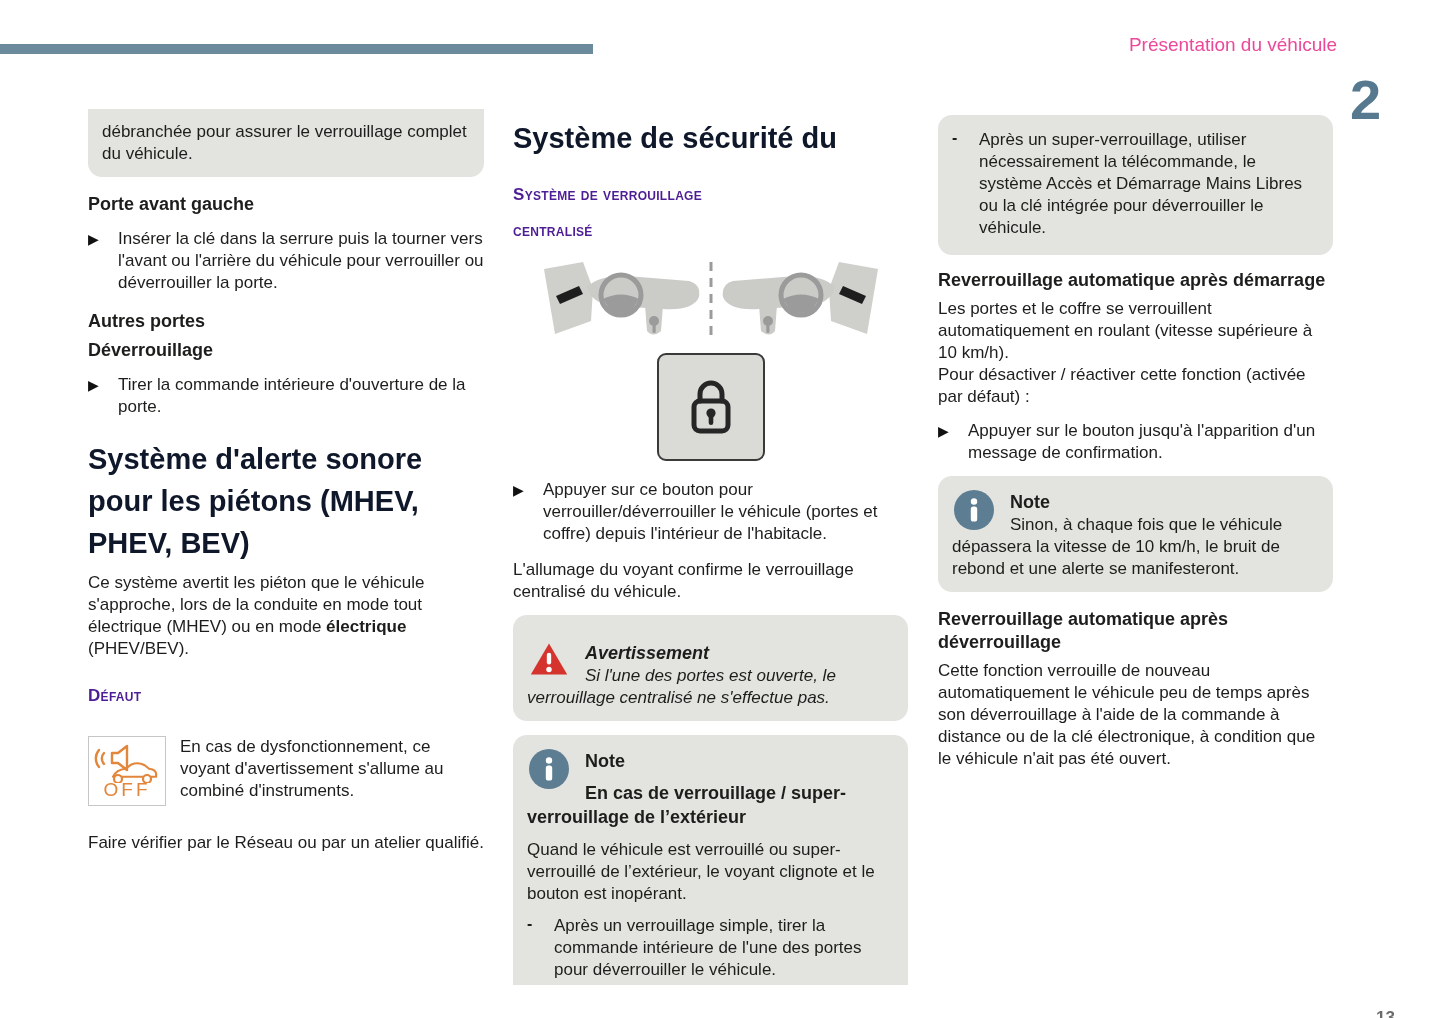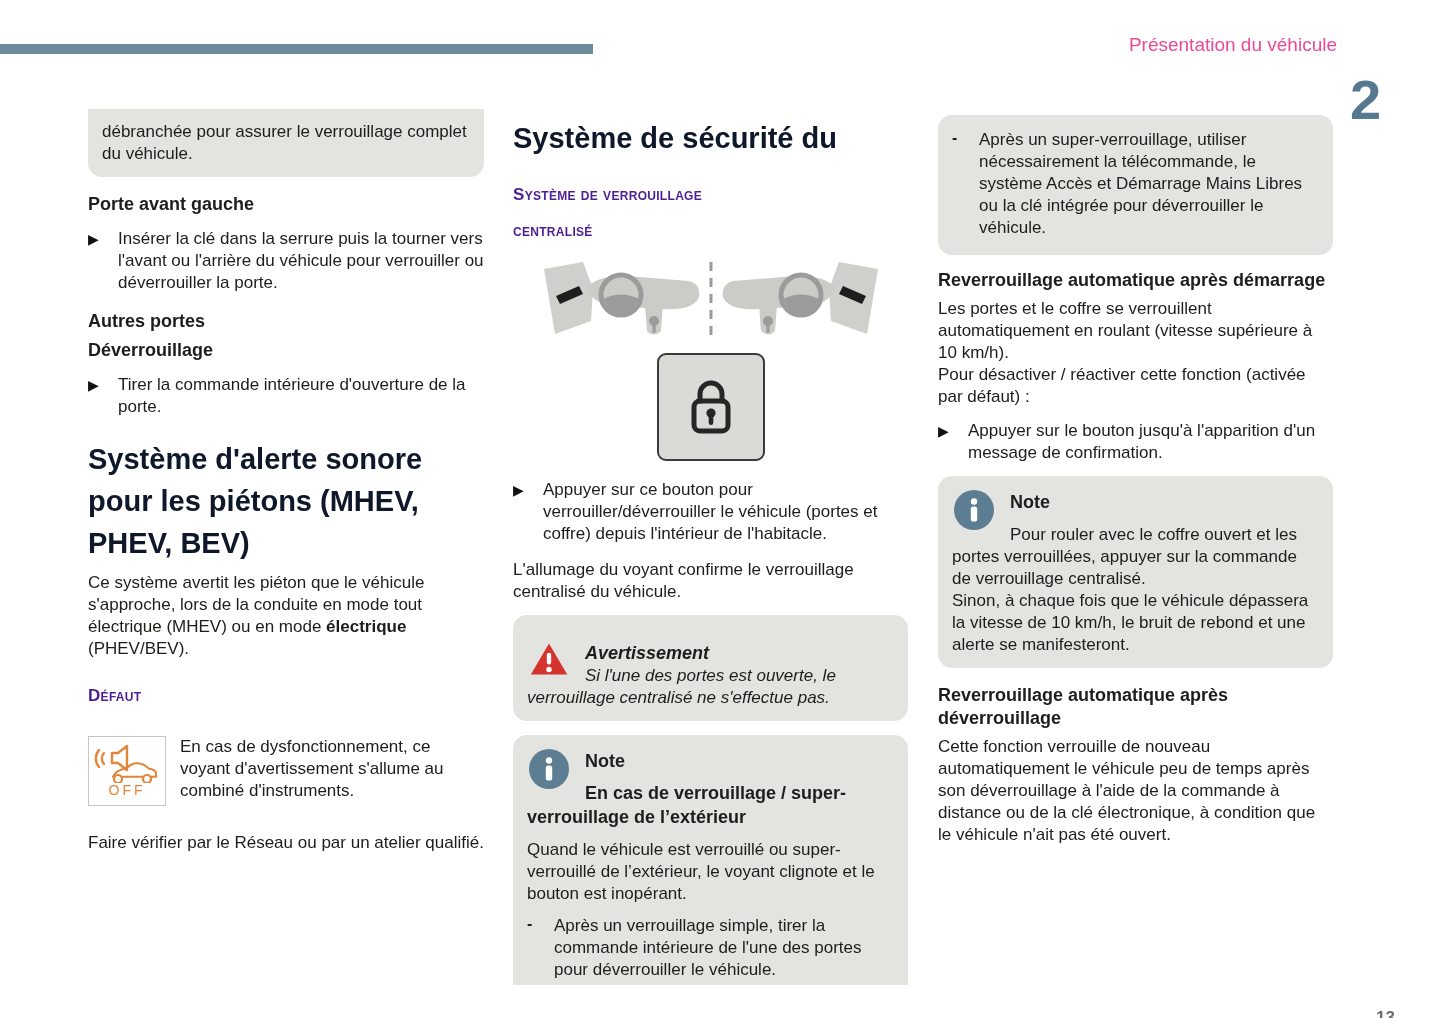--- a/index.html
+++ b/index.html
@@ -32,21 +32,21 @@
   .tri-bullet .tri { width:30px; flex:none; font-size:14px; line-height:22px; color:#111; }
   .dash-bullet { display:flex; }
   .dash-bullet .dash { width:27px; flex:none; font-weight:bold; }
 
   .float-icon { float:left; margin:2px 16px 6px 2px; }
   .boxtitle { font-size:18px; font-weight:bold; line-height:24px; margin-top:2px; }
   .boxsub   { font-size:18px; font-weight:bold; line-height:24px; }
 
   .off-box { width:76px; height:68px; background:#fff; border:1px solid #c6c6c6;
              display:flex; flex-direction:column; align-items:center; flex:none; }
-  .off-label { font-size:14px; color:#e2863b; letter-spacing:3px; line-height:18px; margin-top:-2px; }
+  .off-label { font-size:19px; color:#e2863b; letter-spacing:3px; line-height:18px; margin-top:-2px; }
   .fault-row { display:flex; }
   .fault-row p { margin-left:14px; margin-top:0; }
 
   .car-illu { display:block; margin:10px auto 0 auto; }
   .lock-btn { width:104px; height:104px; margin:14px auto 0 auto; background:#dadad7;
               border:2px solid #3a3a3a; border-radius:9px; display:flex; align-items:center; justify-content:center; }
 
   .mt6{margin-top:6px} .mt8{margin-top:8px} .mt10{margin-top:10px} .mt12{margin-top:12px}
   .mt14{margin-top:14px} .mt16{margin-top:16px} .mt18{margin-top:18px} .mt20{margin-top:20px}
   .mt22{margin-top:22px} .mt26{margin-top:26px}
@@ -198,21 +198,20 @@
       <p>Appuyer sur le bouton jusqu'à l'apparition d'un message de confirmation.</p>
     </div>
 
     <div class="graybox mt12" style="overflow:hidden;">
       <svg class="float-icon" width="40" height="40" viewBox="0 0 40 40">
         <circle cx="20" cy="20" r="20" fill="#5c7d92"></circle>
         <circle cx="20" cy="11.5" r="3.2" fill="#ffffff"></circle>
         <rect x="16.8" y="16.5" width="6.4" height="15" rx="2.6" fill="#ffffff"></rect>
       </svg>
       <div class="boxtitle">Note</div>
-      <p class="mt10">Pour rouler avec le coffre ouvert et les portes verrouillées, appuyer sur la commande de verrouillage centralisé.</p>
       <p>Sinon, à chaque fois que le véhicule dépassera la vitesse de 10 km/h, le bruit de rebond et une alerte se manifesteront.</p>
     </div>
 
     <div class="subhead mt16">Reverrouillage automatique après déverrouillage</div>
     <p class="mt6">Cette fonction verrouille de nouveau automatiquement le véhicule peu de temps après son déverrouillage à l'aide de la commande à distance ou de la clé électronique, à condition que le véhicule n'ait pas été ouvert.</p>
   </div>
 
 </div>
 
 </body></html>

